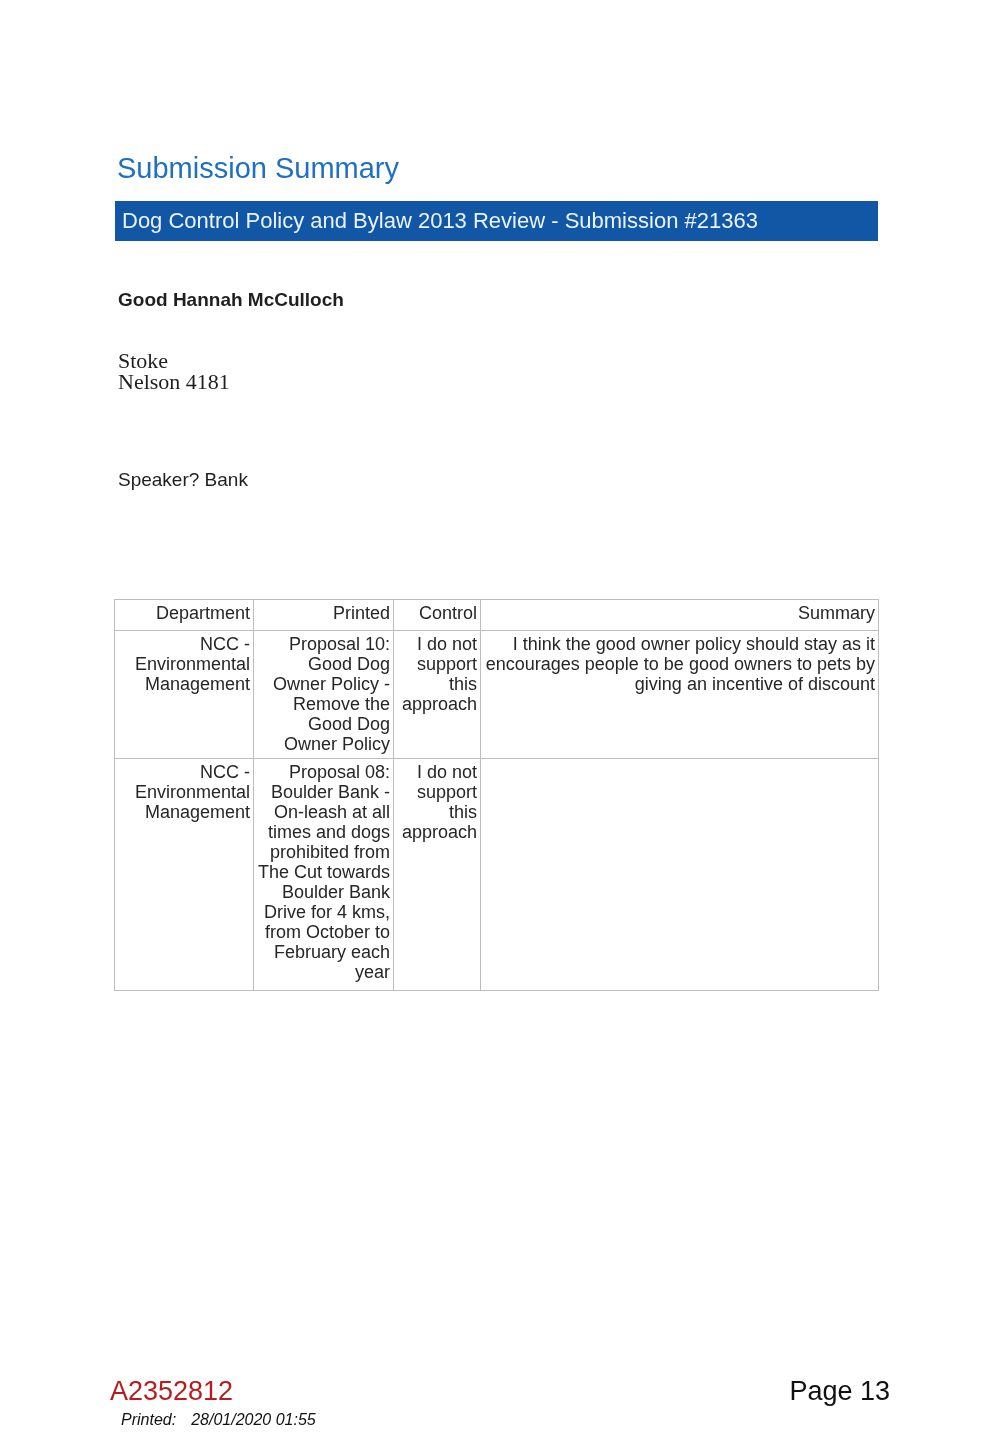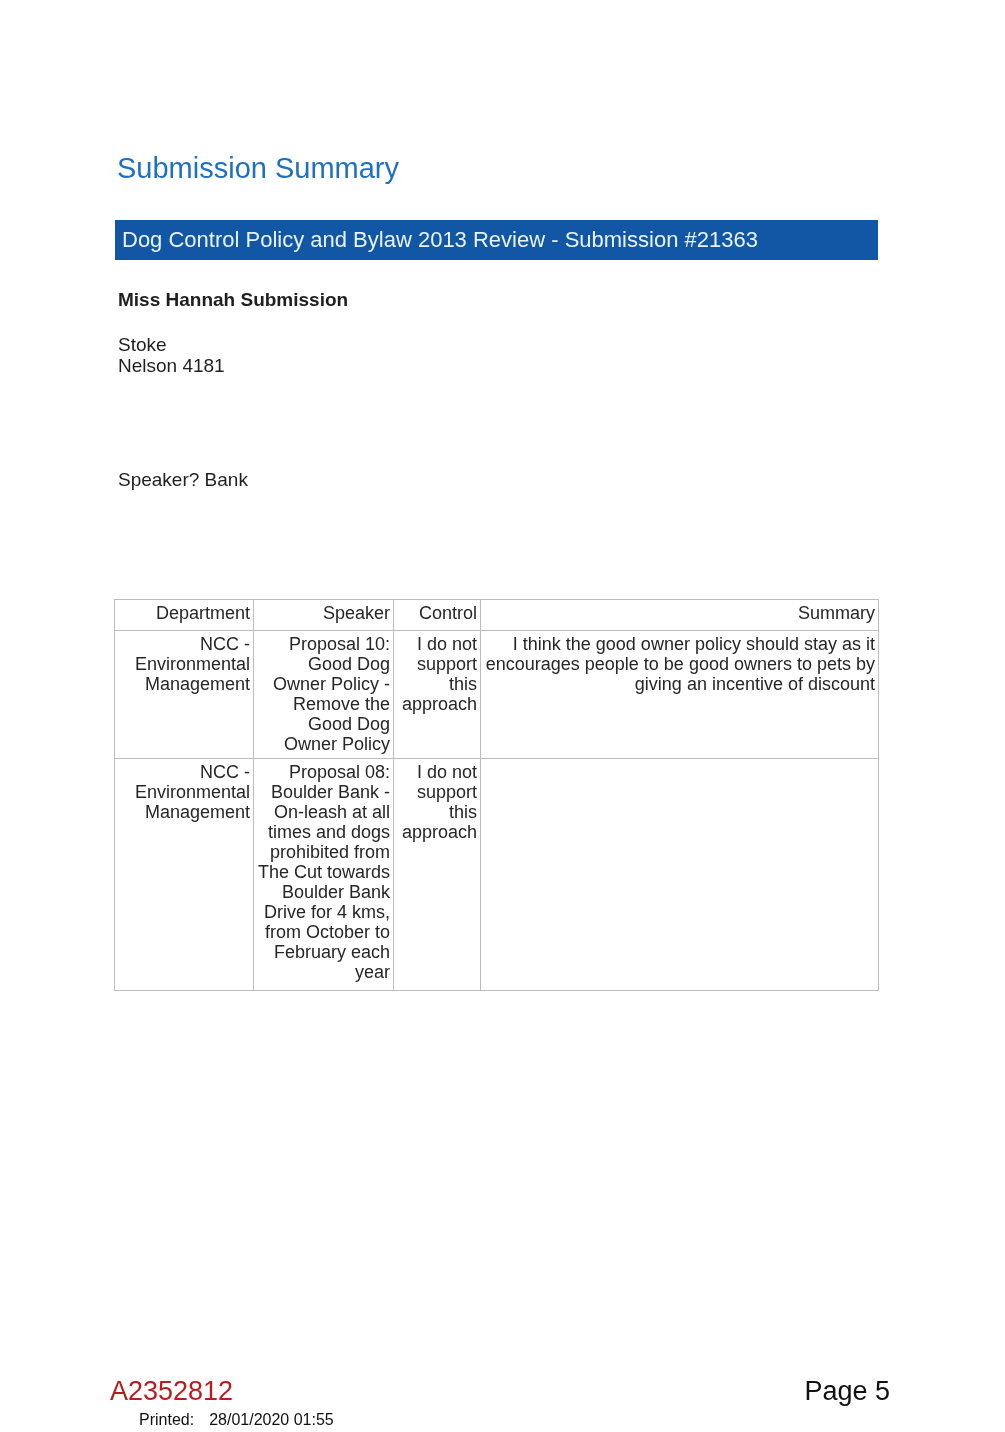--- a/index.html
+++ b/index.html
@@ -22,21 +22,21 @@
     top: 152px;
     margin: 0;
     font-size: 29px;
     font-weight: 400;
     color: var(--title-blue, #1f6fc5);
     letter-spacing: 0px;
   }
   .banner {
     position: absolute;
     left: 115px;
-    top: 220px;
+    top: 201px;
     width: 763px;
     height: 40px;
     background: var(--banner-blue, #1257a5);
     color: var(--banner-text, #eaf3fb);
     font-size: 22px;
     line-height: 40px;
     white-space: nowrap;
     padding-left: 7px;
     box-sizing: border-box;
   }
@@ -44,23 +44,24 @@
     position: absolute;
     left: 118px;
     top: 289px;
     margin: 0;
     font-size: 19px;
     font-weight: 700;
   }
   .address {
     position: absolute;
     left: 118px;
-    top: 334px;
-    font-size: 19px;
+    top: 350px;
+    font-size: 22px;
     line-height: 21px;
+    font-family: Liberation Serif, serif;
   }
   .speaker {
     position: absolute;
     left: 118px;
     top: 469px;
     margin: 0;
     font-size: 19px;
   }
   table.submissions {
     position: absolute;
@@ -94,60 +95,61 @@
   }
   .footer-page {
     position: absolute;
     right: 115px;
     top: 1376px;
     font-size: 27px;
     color: #111111;
   }
   .printed-line {
     position: absolute;
-    left: 139px;
+    left: 121px;
     top: 1411px;
     font-size: 16px;
+    font-style: italic;
     color: #111111;
   }
   .printed-line .printed-value {
     margin-left: 15px;
   }
 </style>
 </head>
 <body>
 
 <div class="page">
 
   <h1 class="doc-title">Submission Summary</h1>
 
   <div class="banner">
     <span>Dog Control Policy and Bylaw 2013 Review - Submission #21363</span>
   </div>
 
-  <p class="submitter-name">Miss Hannah Submission</p>
+  <p class="submitter-name">Good Hannah McCulloch</p>
 
   <div class="address">
     <div>Stoke</div>
     <div>Nelson 4181</div>
   </div>
 
   <p class="speaker">Speaker? Bank</p>
 
   <table class="submissions">
     <colgroup>
       <col style="width:139px">
       <col style="width:140px">
       <col style="width:87px">
       <col style="width:398px">
     </colgroup>
     <thead>
       <tr class="header-row">
         <th>Department</th>
-        <th>Speaker</th>
+        <th>Printed</th>
         <th>Control</th>
         <th>Summary</th>
       </tr>
     </thead>
     <tbody>
       <tr class="body-row-1">
         <td>NCC - Environmental Management</td>
         <td>Proposal 10: Good Dog Owner Policy - Remove the Good Dog Owner Policy</td>
         <td>I do not support this approach</td>
         <td>I think the good owner policy should stay as it encourages people to be good owners to pets by giving an incentive of discount</td>
@@ -155,18 +157,18 @@
       <tr class="body-row-2">
         <td>NCC - Environmental Management</td>
         <td>Proposal 08: Boulder Bank - On-leash at all times and dogs prohibited from The Cut towards Boulder Bank Drive for 4 kms, from October to February each year</td>
         <td>I do not support this approach</td>
         <td></td>
       </tr>
     </tbody>
   </table>
 
   <div class="footer-id">A2352812</div>
-  <div class="footer-page">Page 5</div>
+  <div class="footer-page">Page 13</div>
   <div class="printed-line">
     <span class="printed-label">Printed:</span><span class="printed-value">28/01/2020 01:55</span>
   </div>
 
 </div>
 
 </body></html>

